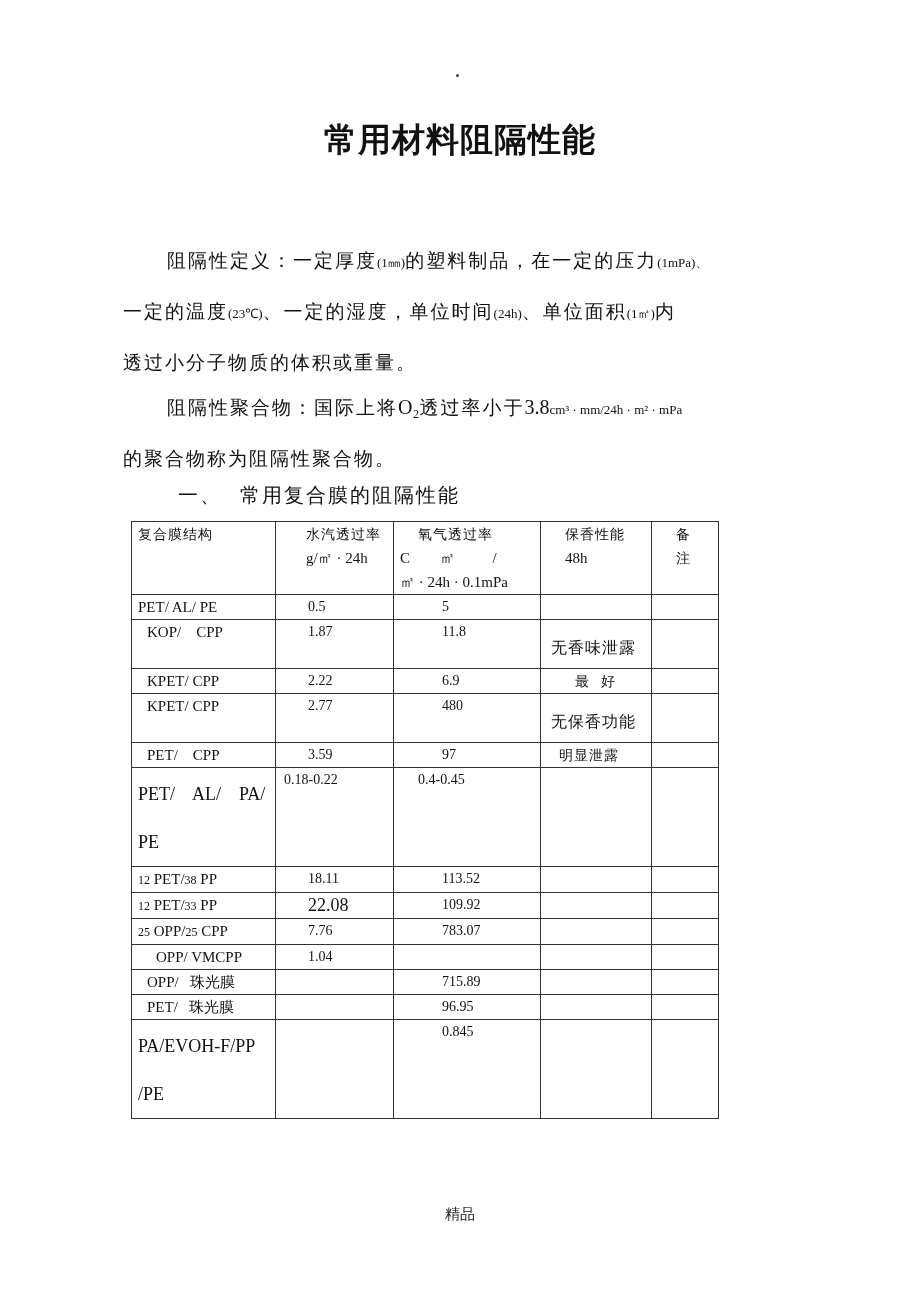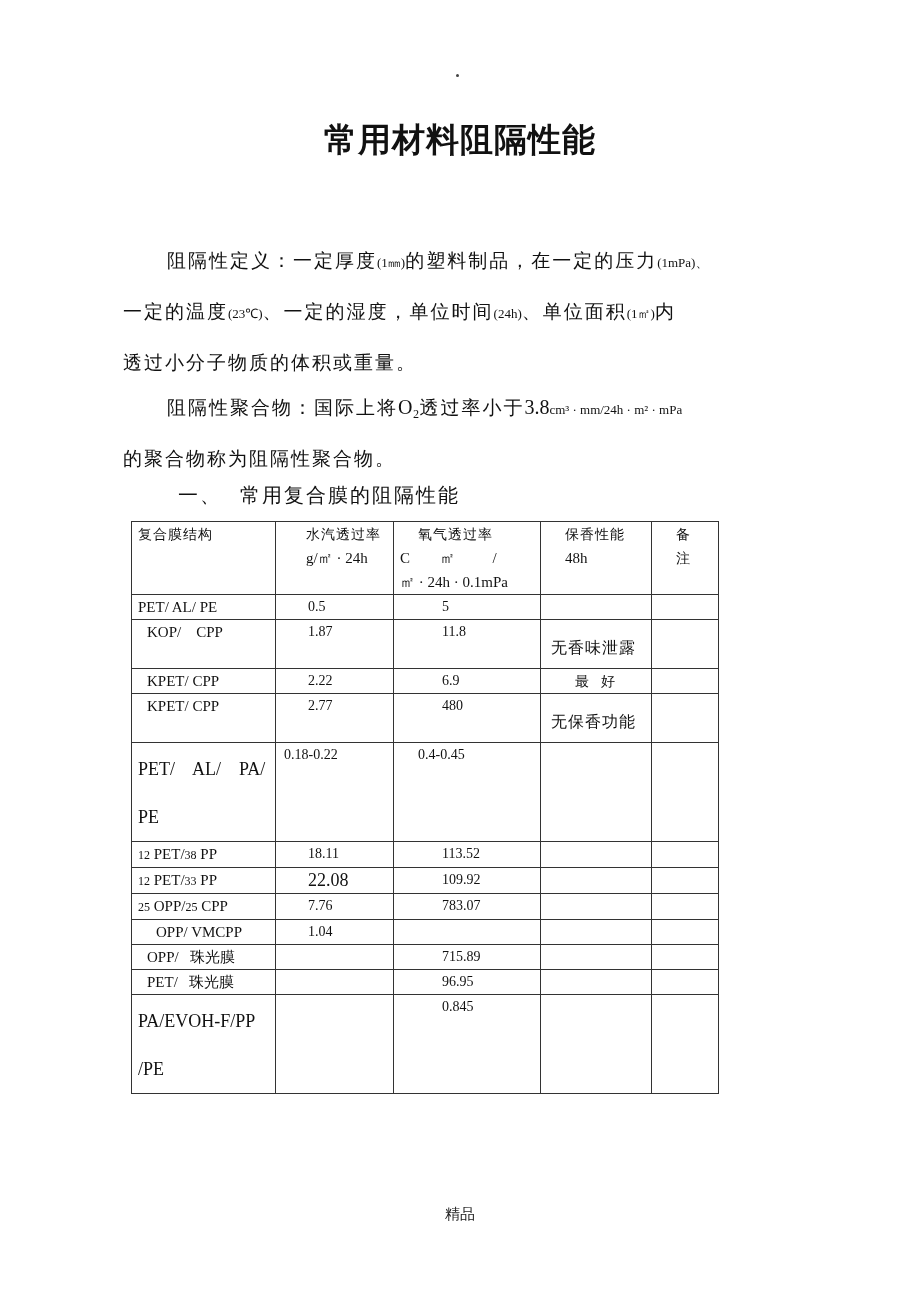--- a/index.html
+++ b/index.html
@@ -109,20 +109,29 @@
       </tr>
       <tr style="height: 49px;">
         <td>
           <div style="white-space: pre; padding-left: 9px;">KPET/ CPP</div>
         </td>
         <td style="padding-left: 32px; font-size: 14px;">2.77</td>
         <td style="padding-left: 48px; font-size: 14px;">480</td>
         <td class="cjk" style="white-space: pre; vertical-align: bottom; padding-left: 10px; font-size: 16px; padding-bottom: 8px;">无保香功能</td>
         <td></td>
       </tr>
+      <tr style="height: 25px;">
+        <td>
+          <div style="white-space: pre; padding-left: 9px;">PET/    CPP</div>
+        </td>
+        <td style="padding-left: 32px; font-size: 14px;">3.59</td>
+        <td style="padding-left: 48px; font-size: 14px;">97</td>
+        <td class="cjk" style="white-space: pre; padding-left: 18px;">明显泄露</td>
+        <td></td>
+      </tr>
       <tr style="height: 98px;">
         <td style="padding-top: 2px;">
           <div class="big" style="white-space: pre;">PET/    AL/    PA/</div>
           <div class="big" style="white-space: pre;">PE</div>
         </td>
         <td style="padding-left: 8px; font-size: 14px;">0.18-0.22</td>
         <td style="padding-left: 24px; font-size: 14px;">0.4-0.45</td>
         <td class="cjk"></td>
         <td></td>
       </tr>

